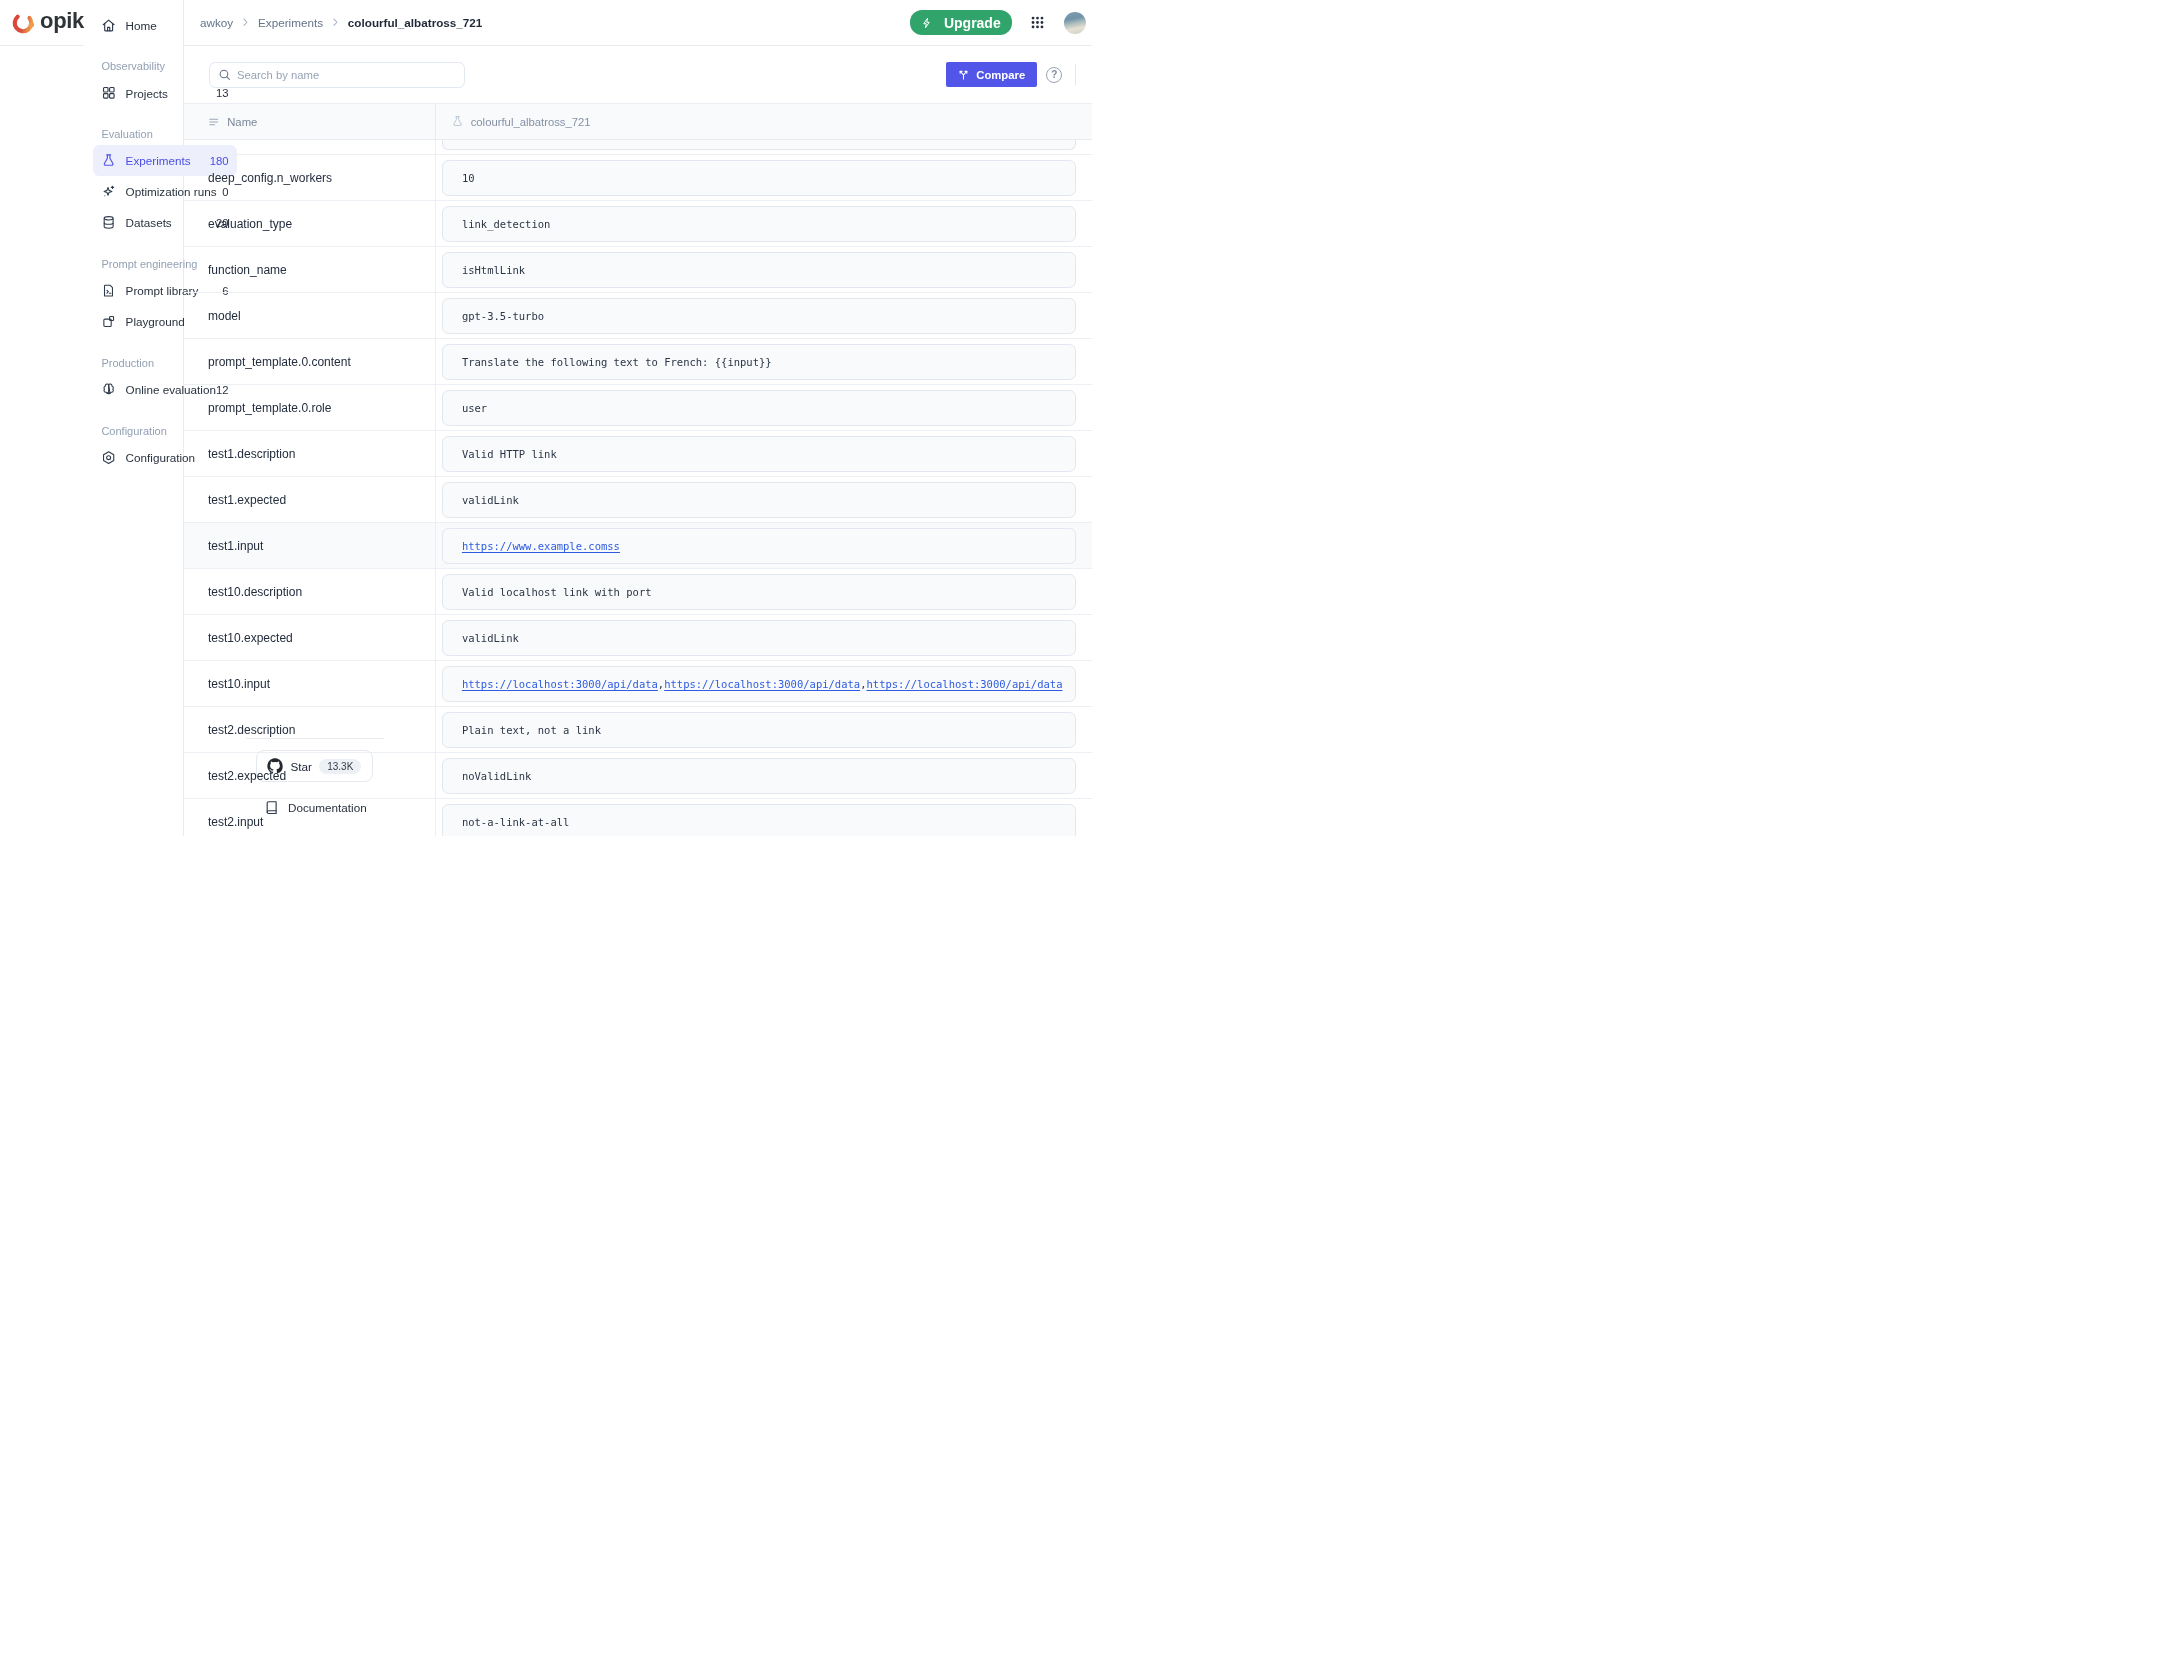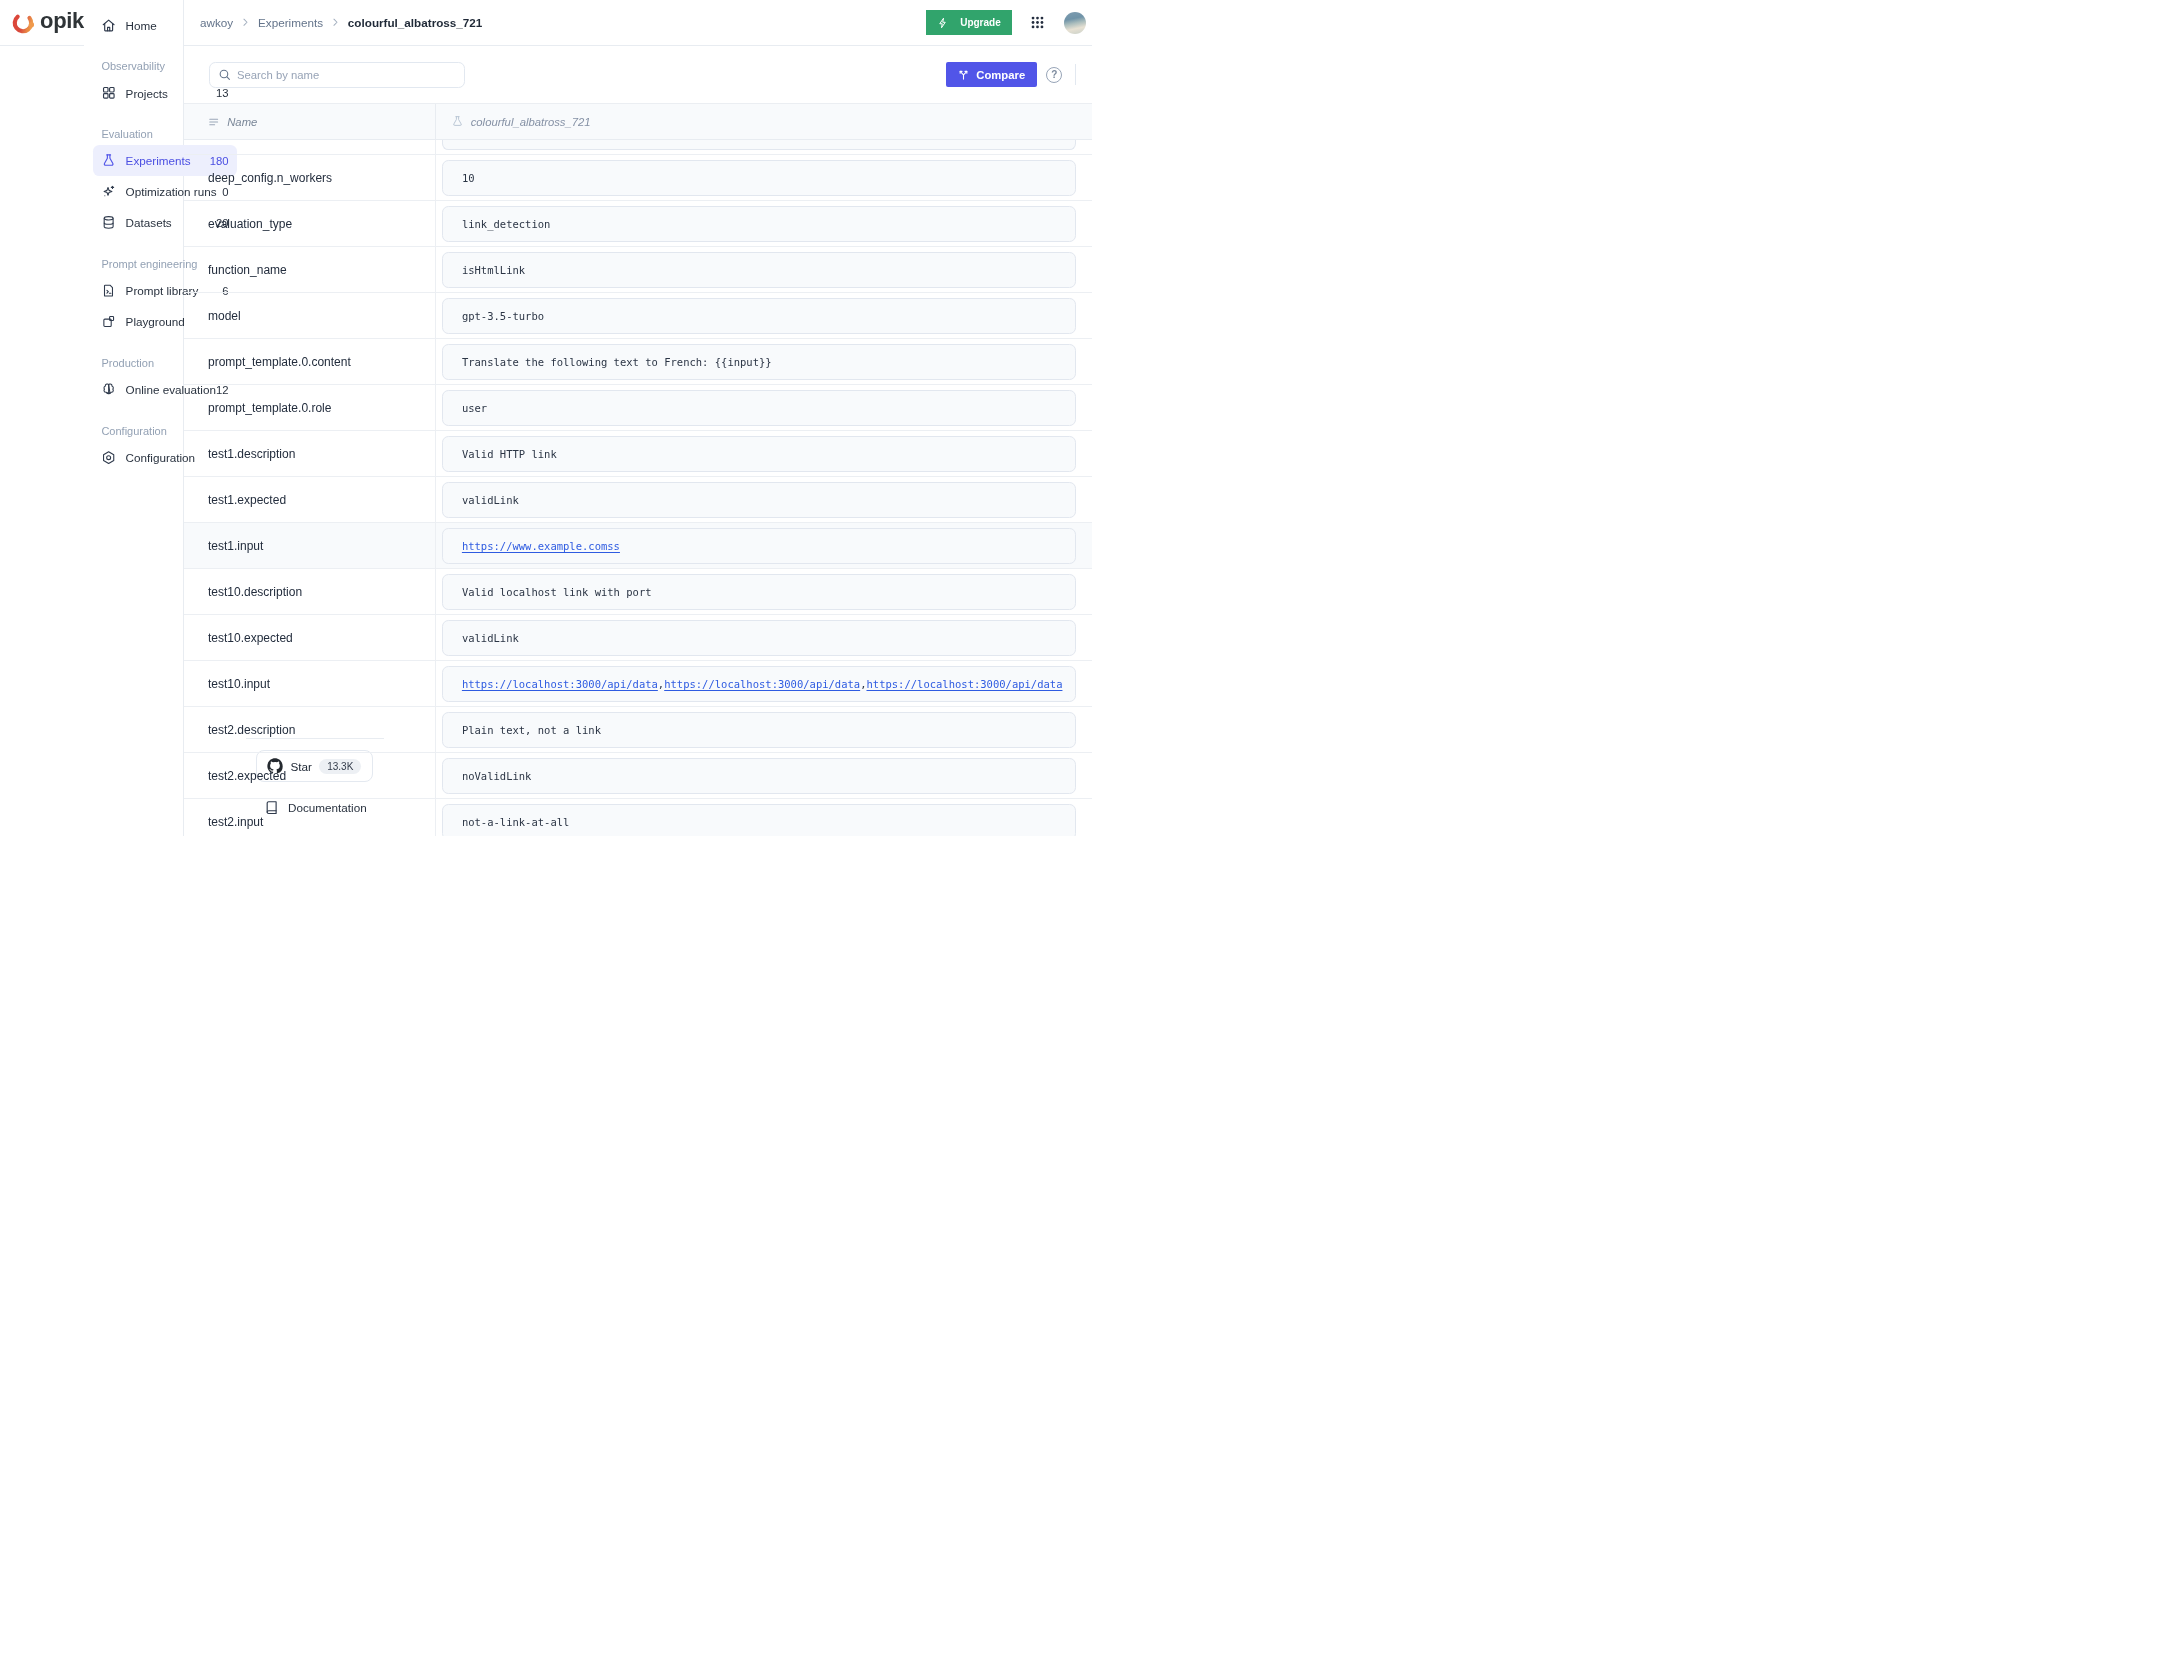--- a/index.html
+++ b/index.html
@@ -30,42 +30,42 @@
   .doc-item { margin:3.2px 9.7px 13px 9.7px; }
 
   
   .main { flex:1; min-width:0; display:flex; flex-direction:column; }
   .topbar { height:46px; border-bottom:0.8px solid #E8ECF1; display:flex; align-items:center; padding:0 6.4px 0 16px; }
   .crumbs { display:flex; align-items:center; gap:7.2px; font-size:11.7px; color:#64748B; }
   .crumb { cursor:pointer; }
   .crumb-sep { display:flex; align-items:center; }
   .crumb-last { color:#1F2937; font-weight:600; }
   .topbar-right { margin-left:auto; display:flex; align-items:center; }
-  .upgrade-btn { height:25px; background:#31A46C; color:#fff; border:none; border-radius:0; font-size:10px; font-weight:600; display:flex; align-items:center; gap:11px; padding:0 11.3px; cursor:pointer; font-family:inherit; }
+  .upgrade-btn { height:25px; background:#31A46C; color:#fff; border:none; border-radius:12px; font-size:14px; font-weight:600; display:flex; align-items:center; gap:11px; padding:0 11.3px; cursor:pointer; font-family:inherit; }
   .grid-icon { margin-left:19.3px; cursor:pointer; display:flex; }
   .avatar { margin-left:19.3px; width:22px; height:22px; border-radius:50%; cursor:pointer;
     background: linear-gradient(168deg,#7e9cb0 0%,#6f93a8 32%,#a9bcbc 50%,#e7e1d3 72%,#c9d0c8 100%); }
 
   
   .toolbar { height:57px; display:flex; align-items:center; padding:0 16px 0 25px; }
   .search-wrap { position:relative; width:256px; }
   .search-input { width:256px; height:26px; border:0.8px solid #E2E8F0; border-radius:6.4px; padding:0 8px 0 27px; font-size:11.3px; font-family:inherit; color:#1F2937; outline:none; }
   .search-input::placeholder { color:#97A3B6; }
   .search-ic { position:absolute; left:8.9px; top:6.4px; color:#64748B; }
   .toolbar-right { margin-left:auto; display:flex; align-items:center; }
   .compare-btn { height:25px; background:#5155E8; color:#fff; border:none; border-radius:2px; font-size:11.3px; font-weight:600; display:flex; align-items:center; gap:6.4px; padding:0 11.3px; cursor:pointer; font-family:inherit; }
   .help-circ { margin-left:9.7px; width:16px; height:16px; border:1.3px solid #98A5B8; border-radius:50%; color:#7C8A9D; font-size:10px; font-weight:700; display:flex; align-items:center; justify-content:center; cursor:pointer; }
   .tb-divider { margin-left:13px; width:0.8px; height:21px; background:#E2E8F0; }
 
   
   .table { flex:1; display:flex; flex-direction:column; overflow:hidden; border-top:0.8px solid #EBEEF2; }
   .thead { height:36px; min-height:36px; background:#F8FAFC; border-bottom:0.8px solid #E8ECF1; display:flex; }
   .th-name { width:252px; min-width:252px; border-right:0.8px solid #E8ECF1; display:flex; align-items:center; padding-left:24px; gap:7.2px; color:#7A8798; }
   .th-val { flex:1; display:flex; align-items:center; padding-left:15.3px; gap:6.4px; color:#8591A5; }
-  .th-label { font-size:11.3px; font-weight:500;font-style:italic; }
+  .th-label { font-size:11.3px; font-weight:500; }
   .tbody { flex:1; overflow:hidden; }
   .partial-row { height:15.3px; border-bottom:0.8px solid #ECEFF3; display:flex; }
   .partial-name { width:252px; min-width:252px; border-right:0.8px solid #ECEFF3; }
   .partial-val { flex:1; padding:0 16px 0 5.6px; }
   .partial-box { height:9.7px; background:#F8FAFC; border:0.8px solid #E2E7EF; border-top:none; border-radius:0 0 6.4px 6.4px; }
   .trow { height:46px; border-bottom:0.8px solid #ECEFF3; display:flex; }
   .trow.hl { background:#F8FAFC; }
   .tname { width:252px; min-width:252px; border-right:0.8px solid #ECEFF3; display:flex; align-items:center; padding-left:24px; }
   .rowlabel { font-size:12px; color:#232D3D; }
   .tval { flex:1; padding:4.8px 16px 4.8px 5.6px; display:flex; min-width:0; }

